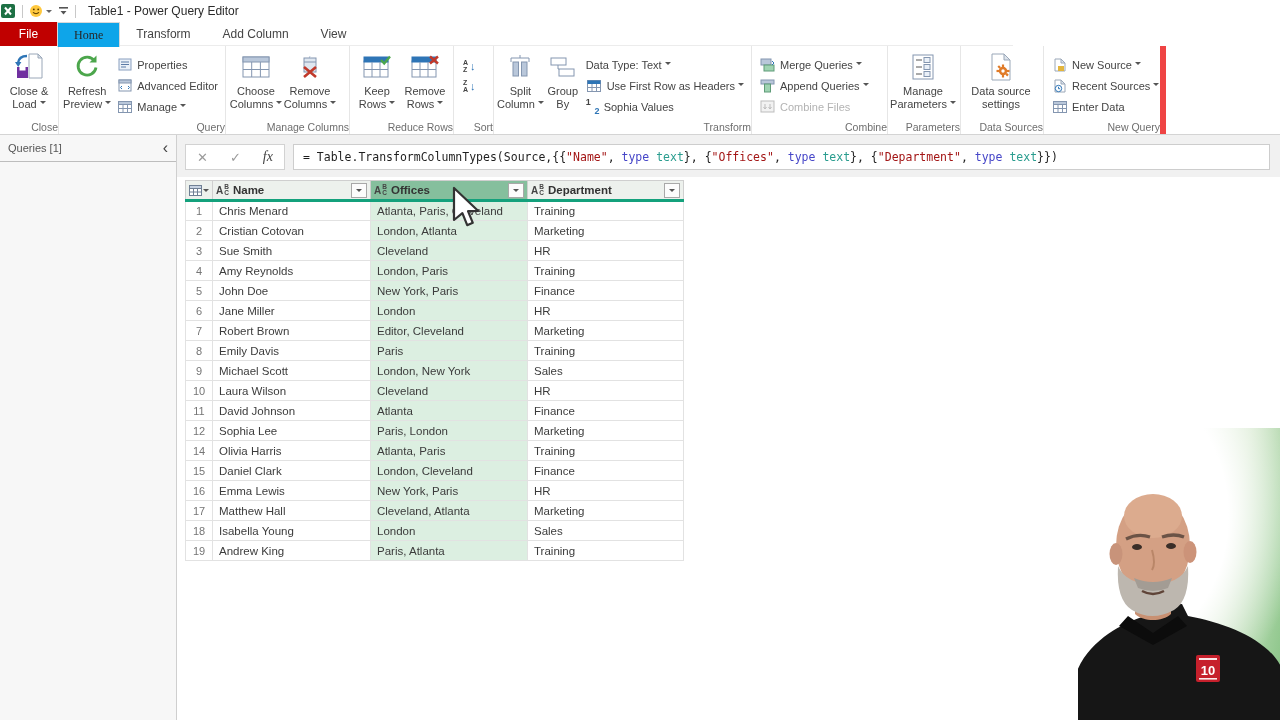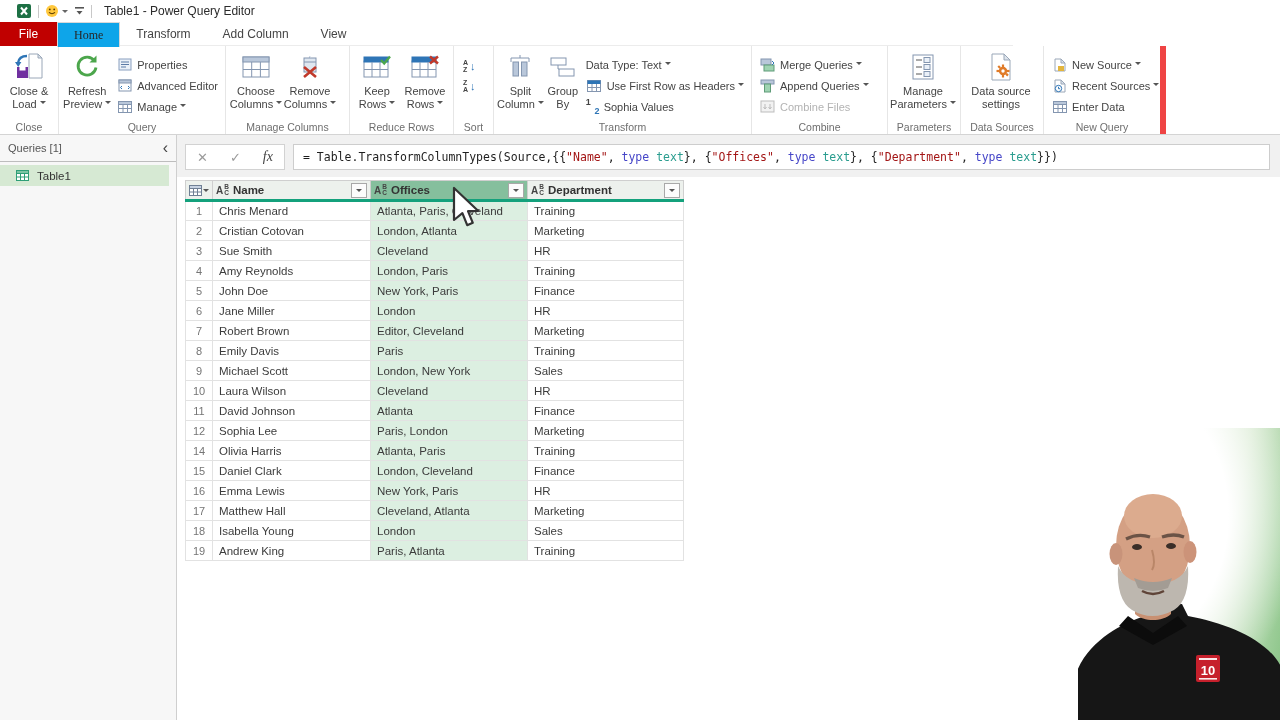--- a/index.html
+++ b/index.html
@@ -1,38 +1,38 @@
 <!DOCTYPE html>
 <html><head>
 <meta charset="utf-8">
 <style>
   html,body{margin:0;padding:0;}
   body{width:1280px;height:720px;position:relative;overflow:hidden;background:#fff;
        font-family:"Liberation Sans",sans-serif;color:#333;}
   svg{display:block;}
   
   .titlebar{position:absolute;left:0;top:0;width:1280px;height:22px;background:#fff;
-            display:flex;align-items:center;padding-left:16px;box-sizing:border-box;}
+            display:flex;align-items:center;padding-left:0;box-sizing:border-box;}
   .tb-sep{width:1px;height:13px;background:#c8c8c8;margin:0 6px;}
   .tb-title{font-size:12px;color:#2b2b2b;margin-left:6px;white-space:nowrap;}
   .mini-dda{width:0;height:0;border:3px solid transparent;border-top-color:#666;margin:4px 0 0 3px;}
   .qat-btn{display:flex;align-items:center;}
   
   .tabs{position:absolute;left:0;top:22px;width:1013px;height:24px;display:flex;
         background:#fff;border-bottom:1px solid #ececec;box-sizing:border-box;}
   .tab{height:24px;line-height:24px;font-size:12px;color:#444;padding:0 16px;white-space:nowrap;}
   .tab.file{width:57px;padding:0;text-align:center;background:#c00000;color:#fff;}
   .tab.active{background:#0ea5e9;border:1px solid #d9d9d9;border-bottom:none;color:#262626;
               position:relative;z-index:2;margin-bottom:-1px;font-family:Liberation Serif, serif;}
   
   .ribbon{position:absolute;left:0;top:46px;width:1280px;height:89px;background:#fff;
           border-bottom:1px solid #d4d4d4;display:flex;box-sizing:border-box;}
   .rgroup{position:relative;height:100%;border-right:1px solid #e6e6e6;box-sizing:border-box;
           display:flex;align-items:flex-start;padding:3px 3px 15px 3px;}
-  .rgroup-label{position:absolute;bottom:1px;left:0;right:0;text-align:center;
+  .rgroup-label{position:absolute;bottom:1px;left:0;right:0;text-align:right;
                 font-size:10.5px;color:#6e6e6e;white-space:nowrap;}
   .bigbtn{display:flex;flex-direction:column;align-items:center;width:54px;padding-top:2px;
           font-size:11px;line-height:12.5px;color:#444;text-align:center;cursor:default;}
   .bigbtn .bicon{height:32px;display:flex;align-items:center;justify-content:center;margin-bottom:2px;}
   .bigbtn .ln{display:block;white-space:nowrap;}
   .dda{display:inline-block;width:0;height:0;border:3.5px solid transparent;border-top-color:#555;
        margin-left:3px;vertical-align:1px;}
   .smalls{display:flex;flex-direction:column;padding-top:5px;}
   .sbtn{display:flex;align-items:center;height:21px;font-size:11px;color:#444;white-space:nowrap;
         padding:0 4px;cursor:default;}
@@ -463,34 +463,20 @@
   <span class="fcheck">✓</span>
   <span class="ffx">fx</span>
 </div>
 <div class="finput" id="formula-input"><span class="tk-p">= Table.TransformColumnTypes(Source,{{</span><span class="tk-s">"Name"</span><span class="tk-p">, </span><span class="tk-k">type</span><span class="tk-p"> </span><span class="tk-t">text</span><span class="tk-p">}, {</span><span class="tk-s">"Offices"</span><span class="tk-p">, </span><span class="tk-k">type</span><span class="tk-p"> </span><span class="tk-t">text</span><span class="tk-p">}, {</span><span class="tk-s">"Department"</span><span class="tk-p">, </span><span class="tk-k">type</span><span class="tk-p"> </span><span class="tk-t">text</span><span class="tk-p">}})</span></div>
 
 <div class="pane">
   <div class="pane-header">
     <span class="pane-title">Queries [1]</span>
     <span class="pane-collapse">‹</span>
   </div>
-  <div id="query-list">
-      <div class="query-item selected">
-        <span class="q-icon">
-          <svg width="13" height="11" viewBox="0 0 13 11">
-            <rect x="0.5" y="0.5" width="12" height="10" fill="#fff" stroke="#2f9e77"></rect>
-            <rect x="0.5" y="0.5" width="12" height="3" fill="#7cc5a4" stroke="#2f9e77"></rect>
-            <line x1="4.5" y1="3.5" x2="4.5" y2="10.5" stroke="#2f9e77"></line>
-            <line x1="8.5" y1="3.5" x2="8.5" y2="10.5" stroke="#2f9e77"></line>
-            <line x1="0.5" y1="7" x2="12.5" y2="7" stroke="#2f9e77"></line>
-          </svg>
-        </span>
-        <span class="q-label">Table1</span>
-      </div>
-    </div>
 </div>
 
 <div class="grid">
   <table id="pq-table">
       <colgroup>
         <col style="width:26px">
         <col style="width:158px">
         <col style="width:157px">
         <col style="width:156px">
       </colgroup>

